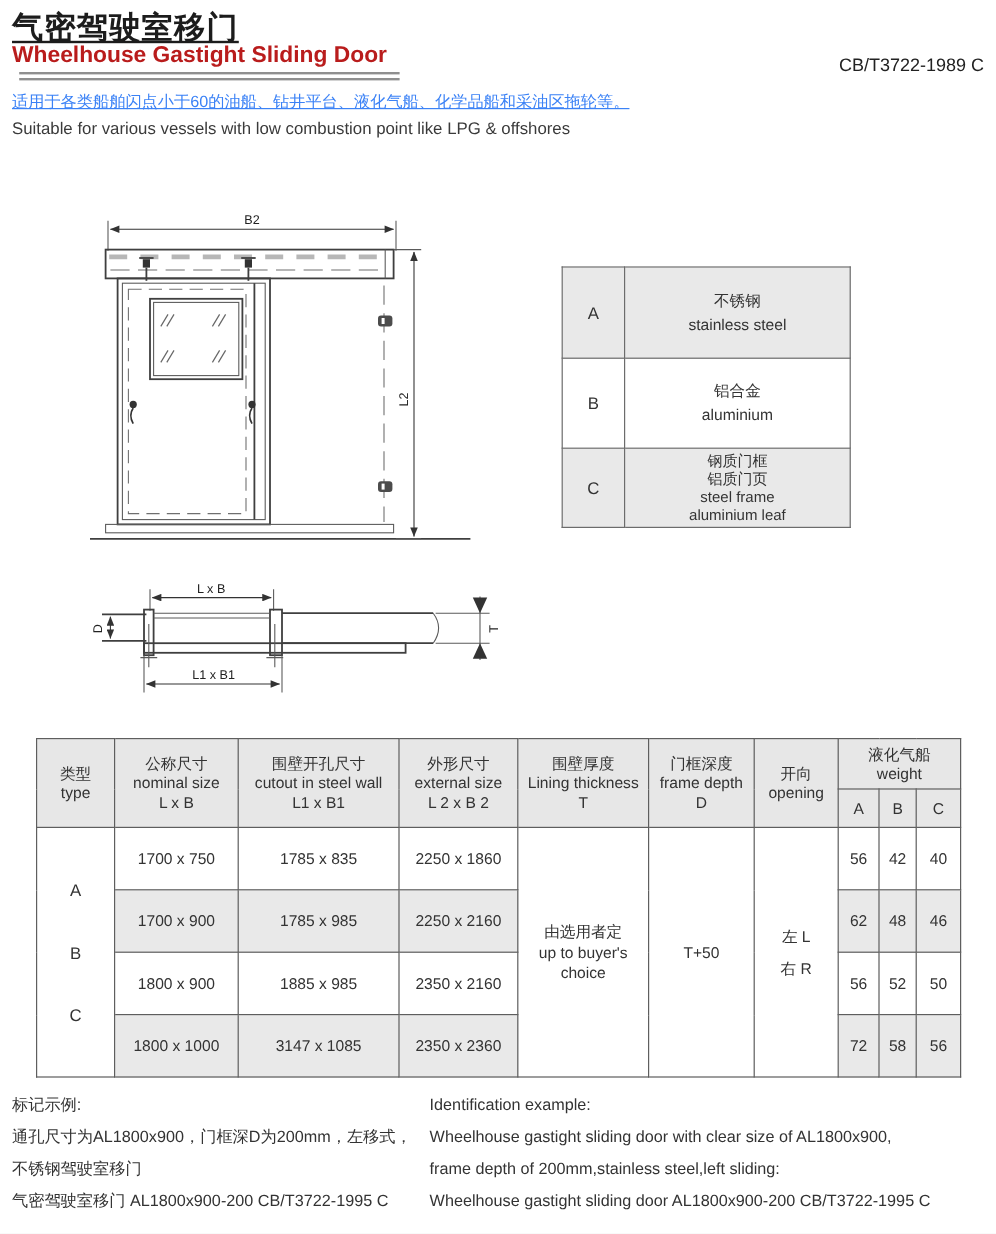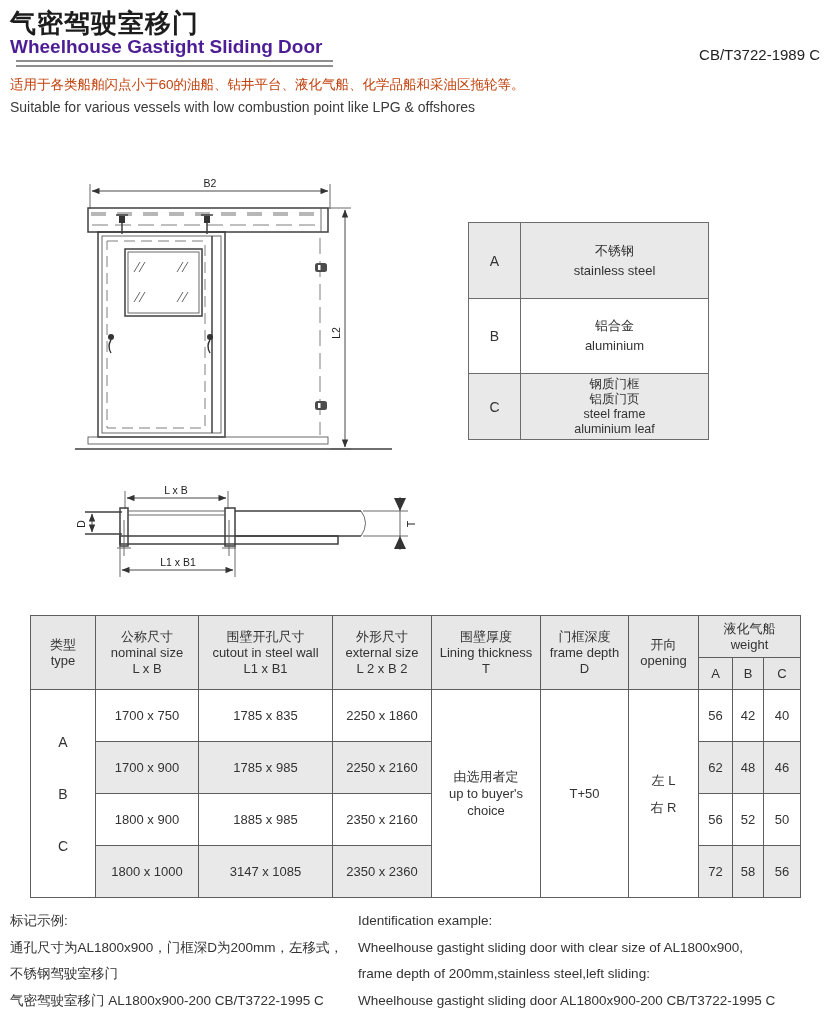--- a/index.html
+++ b/index.html
@@ -1,26 +1,26 @@
 <!DOCTYPE html>
 <html><head>
 <meta charset="utf-8">
 <style>
   * { margin:0; padding:0; box-sizing:border-box; }
   html,body { background:#fff; }
   body { width:830px; height:1028px; position:relative; font-family:"Liberation Sans", sans-serif; color:#2b2b2b; }
   .page { position:absolute; left:0; top:0; width:830px; height:1028px; background:#fff; outline:1px solid #e2e2e2; overflow:hidden; }
 
   
-  .title-zh { position:absolute; left:10px; top:6px; font-size:26px; font-weight:bold; letter-spacing:1px; color:#1c1c1c; }
-  .title-en { position:absolute; left:10px; top:36px; font-size:19px; font-weight:bold; color:#4c1d95; }
+  .title-zh { position:absolute; left:10px; top:6px; font-size:26px; font-weight:bold; letter-spacing:1px; color:#1c1c1c;text-decoration:underline; }
+  .title-en { position:absolute; left:10px; top:36px; font-size:19px; font-weight:bold; color:#b91c1c; }
   .title-rule { position:absolute; left:16px; top:60px; width:317px; height:7px;
                 border-top:2px solid #8f8f8f; border-bottom:2px solid #8f8f8f; }
   .standard { position:absolute; right:10px; top:46px; font-size:15px; color:#222; }
-  .desc-zh { position:absolute; left:10px; top:76px; font-size:13.5px; color:#c2410c; }
+  .desc-zh { position:absolute; left:10px; top:76px; font-size:13.5px; color:#3b82f6;text-decoration:underline; }
   .desc-en { position:absolute; left:10px; top:99px; font-size:14px; color:#3a3a3a; }
 
   
   .drawing { position:absolute; left:60px; top:175px; width:400px; height:432px; }
   svg text { font-family:"Liberation Sans", sans-serif; font-size:10.5px; fill:#222; }
   .s15 { fill:none; stroke:#3f3f3f; stroke-width:1.5; }
   .thin { fill:none; stroke:#5a5a5a; stroke-width:0.9; }
   .dash { fill:none; stroke:#6f6f6f; stroke-width:0.9; stroke-dasharray:16 7; }
   .dash2 { fill:none; stroke:#6f6f6f; stroke-width:0.9; stroke-dasharray:11 6; }
   .dim  { fill:none; stroke:#333; stroke-width:0.9; }

